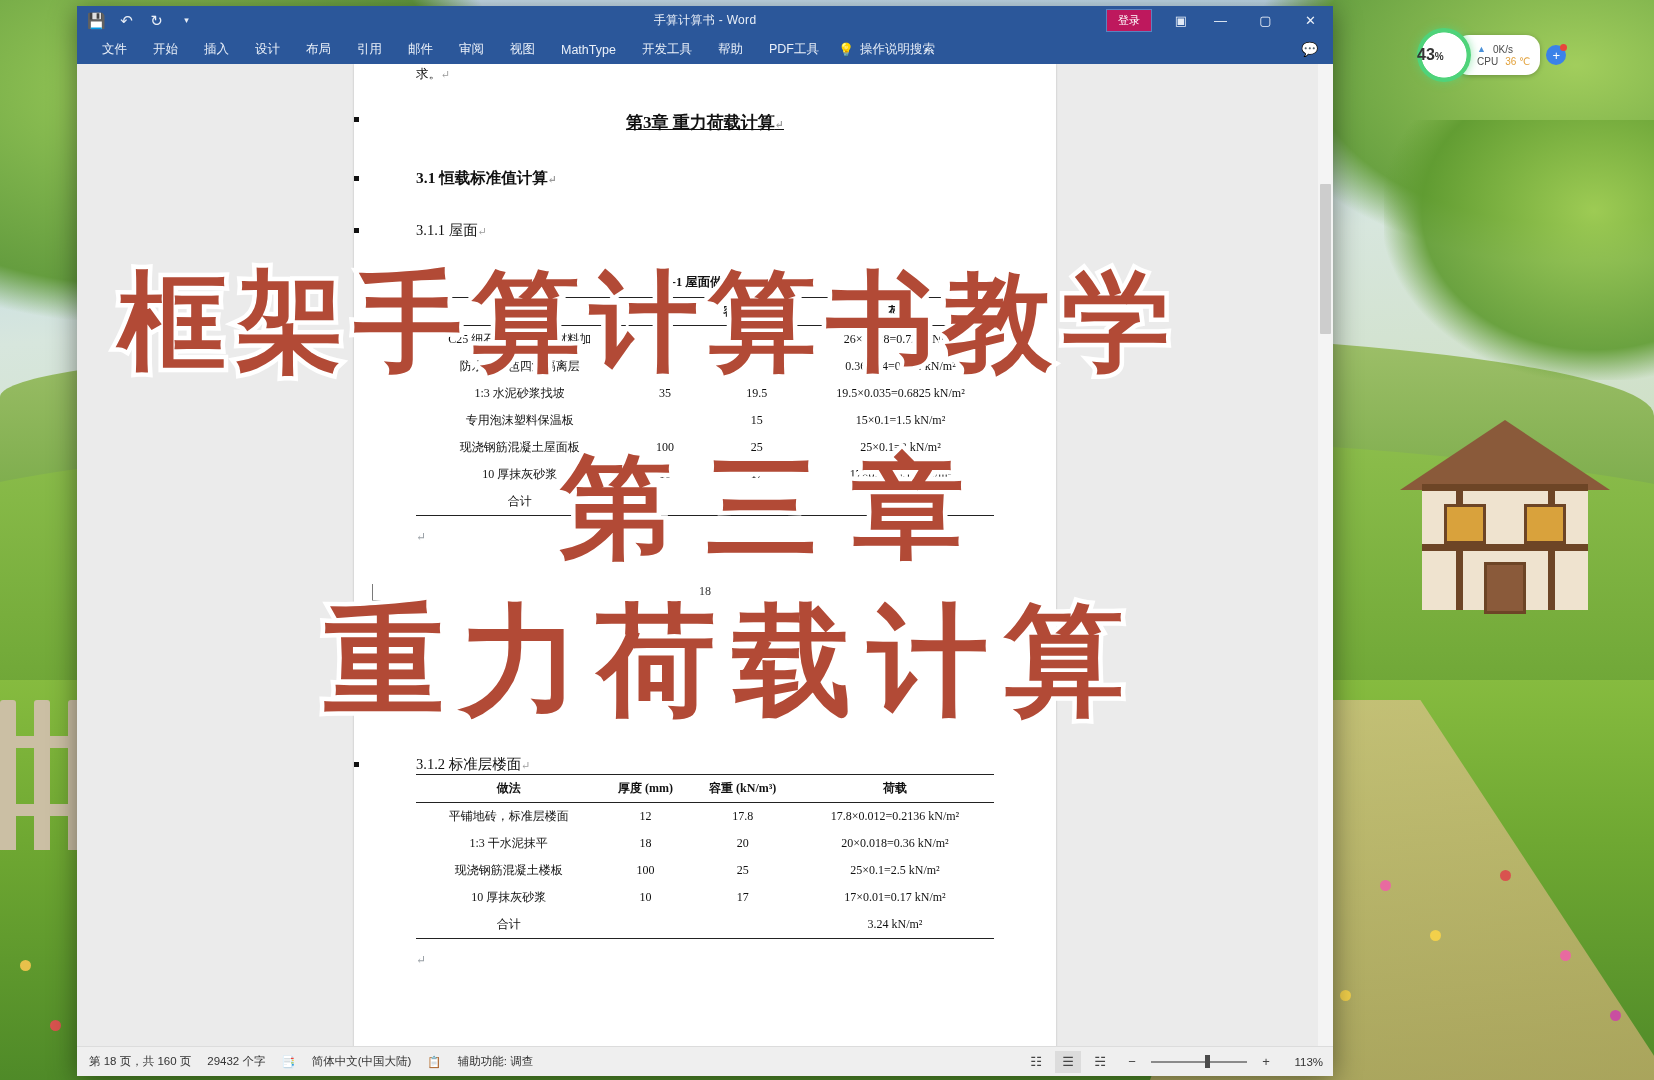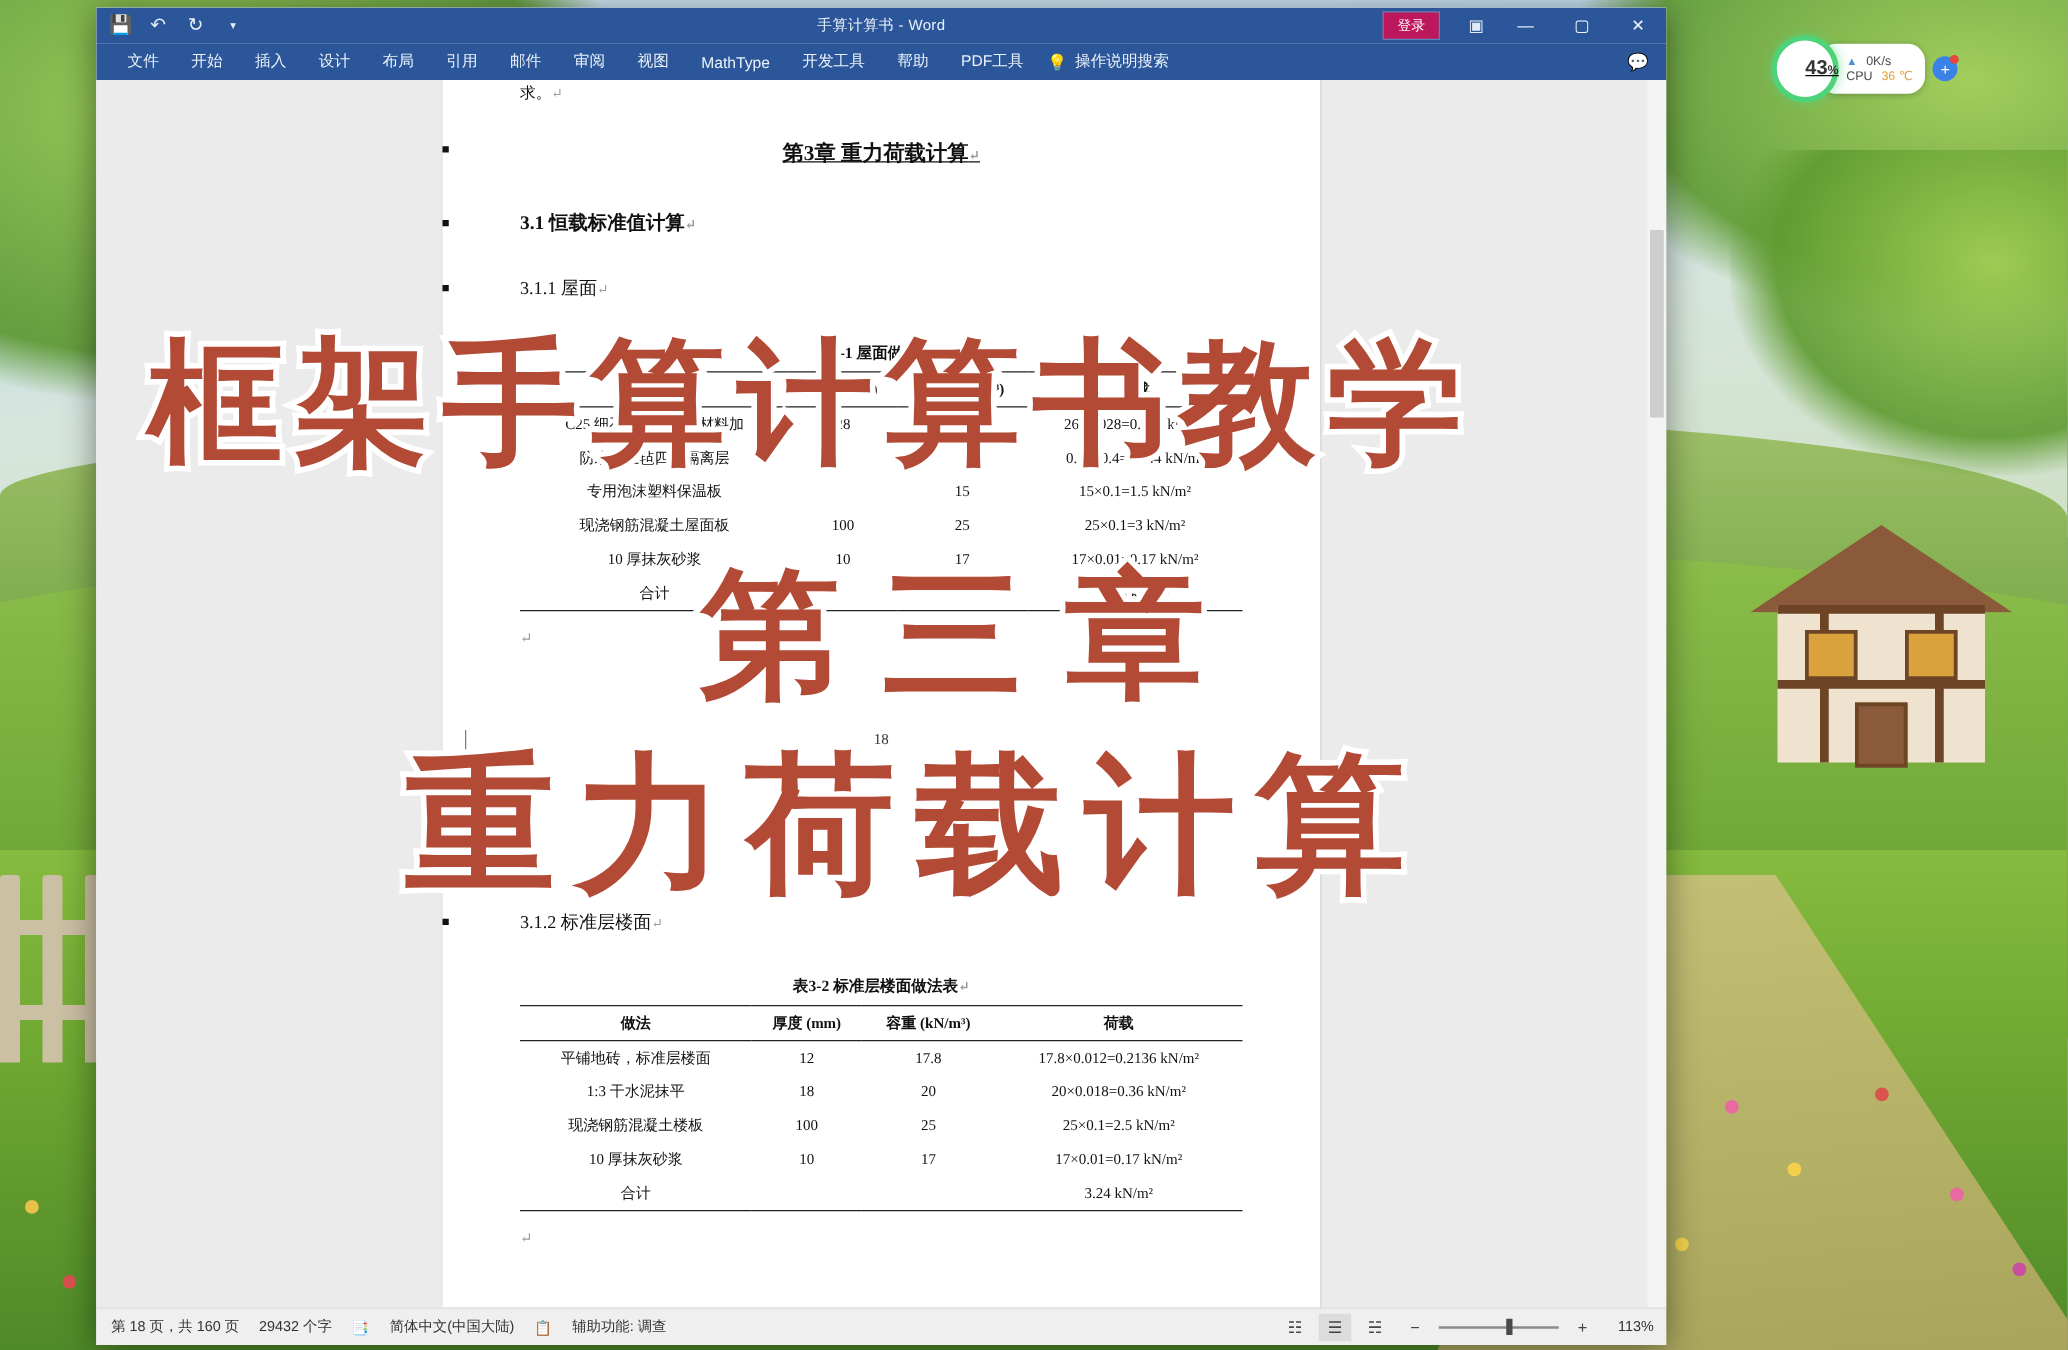--- a/index.html
+++ b/index.html
@@ -113,22 +113,22 @@
     -webkit-text-stroke:9px #ffffff;paint-order:stroke fill;white-space:nowrap;
     letter-spacing:10px;line-height:1;pointer-events:none;}
   #wm1{left:118px;top:268px;font-size:108px;}
   #wm2{left:560px;top:452px;font-size:112px;letter-spacing:34px;}
   #wm3{left:324px;top:600px;font-size:120px;letter-spacing:16px;}
 
   
   #cpu-widget{position:absolute;left:1417px;top:28px;display:flex;align-items:center;}
   .cpu-ring{width:54px;height:54px;border-radius:50%;
     background:radial-gradient(circle at 50% 50%,#ffffff 0 58%,#4fd37a 60% 86%,rgba(79,211,122,.25) 88% 100%);
-    display:flex;align-items:center;justify-content:flex-end;position:relative;z-index:2;
-    box-shadow:0 0 10px rgba(80,215,125,.6);text-decoration:underline;}
+    display:flex;align-items:center;justify-content:flex-start;position:relative;z-index:2;
+    box-shadow:0 0 10px rgba(80,215,125,.6);}
   .cpu-pct{font-size:16px;font-weight:bold;color:#333;}
   .cpu-pct small{font-size:10px;}
   .cpu-panel{margin-left:-16px;background:#fff;border-radius:14px;height:40px;padding:0 10px 0 22px;
     display:flex;flex-direction:column;justify-content:center;gap:1px;box-shadow:0 1px 5px rgba(0,0,0,.25);}
   .cpu-row{display:flex;align-items:center;gap:7px;font-size:10px;color:#4a4a4a;}
   .cpu-row .up{color:#4a90d9;font-size:9px;}
   .cpu-temp{color:#e2a13a;}
   .cpu-plus{width:20px;height:20px;border-radius:50%;background:#3b82e8;color:#fff;
     display:flex;align-items:center;justify-content:center;font-size:13px;margin-left:6px;position:relative;cursor:pointer;}
   .cpu-plus .dot{position:absolute;right:-1px;top:-1px;width:7px;height:7px;border-radius:50%;background:#e8453c;}
@@ -264,20 +264,26 @@
                 <td>26</td>
                 <td>26×0.028=0.728 kN/m²</td>
               </tr>
             <tr>
                 <td>防水层三毡四油隔离层</td>
                 <td></td>
                 <td></td>
                 <td>0.36×0.4=0.144 kN/m²</td>
               </tr>
             <tr>
+                <td>1:3 水泥砂浆找坡</td>
+                <td>35</td>
+                <td>19.5</td>
+                <td>19.5×0.035=0.6825 kN/m²</td>
+              </tr>
+            <tr>
                 <td>专用泡沫塑料保温板</td>
                 <td></td>
                 <td>15</td>
                 <td>15×0.1=1.5 kN/m²</td>
               </tr>
             <tr>
                 <td>现浇钢筋混凝土屋面板</td>
                 <td>100</td>
                 <td>25</td>
                 <td>25×0.1=3 kN/m²</td>
@@ -297,23 +303,20 @@
           </tbody>
         </table>
 
         <div class="para-mark">↵</div>
 
         <div class="h3c" style="position:relative;margin-top:210px;">
           <span class="bullet-dot" style="top:7px"></span>
           <span>3.1.2 标准层楼面</span><span class="pilcrow">↵</span>
         </div>
 
-        <div class="tbl-cap">
-          <span>表3-2 标准层楼面做法表</span><span class="pilcrow">↵</span>
-        </div>
         <table class="doctbl">
           <thead>
               <tr>
             <th>做法</th>
             <th>厚度 (mm)</th>
             <th>容重 (kN/m³)</th>
             <th>荷载</th>
           </tr>
             </thead>
           <tbody>

